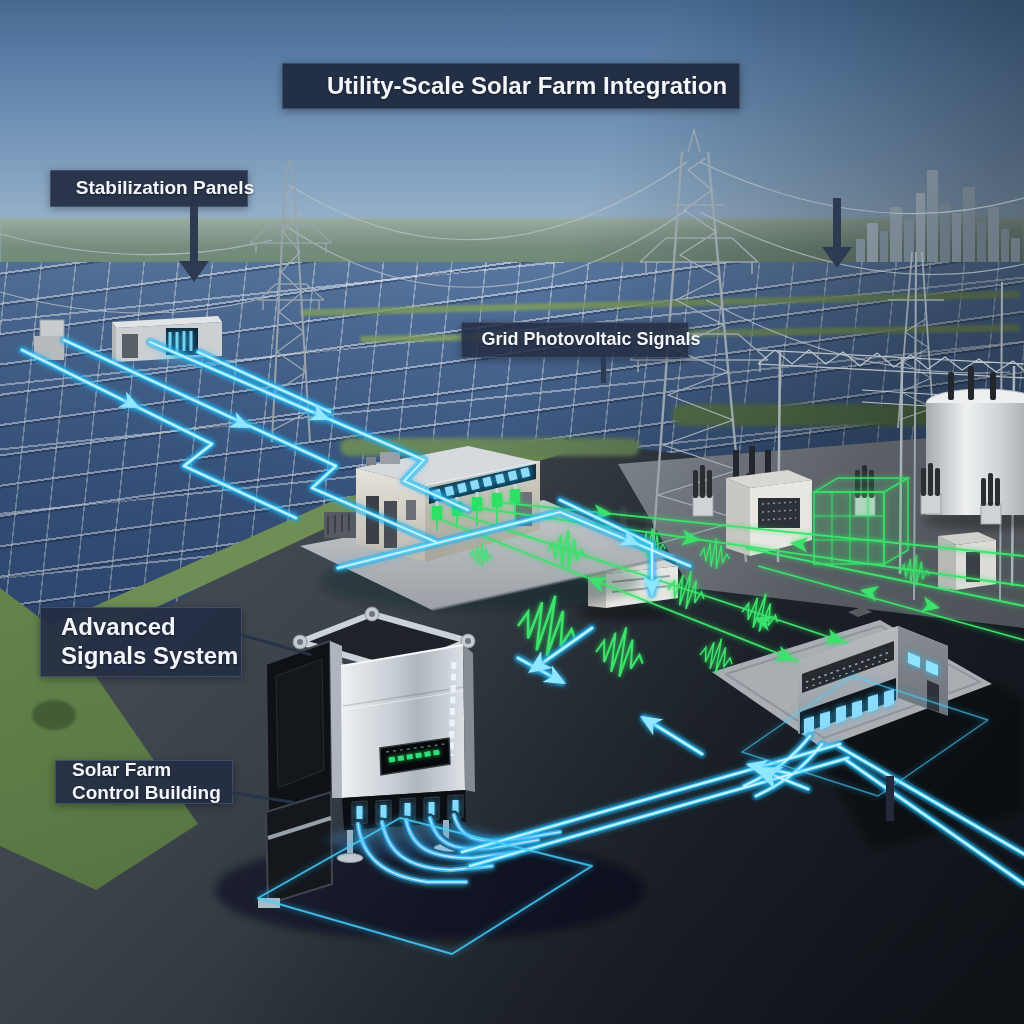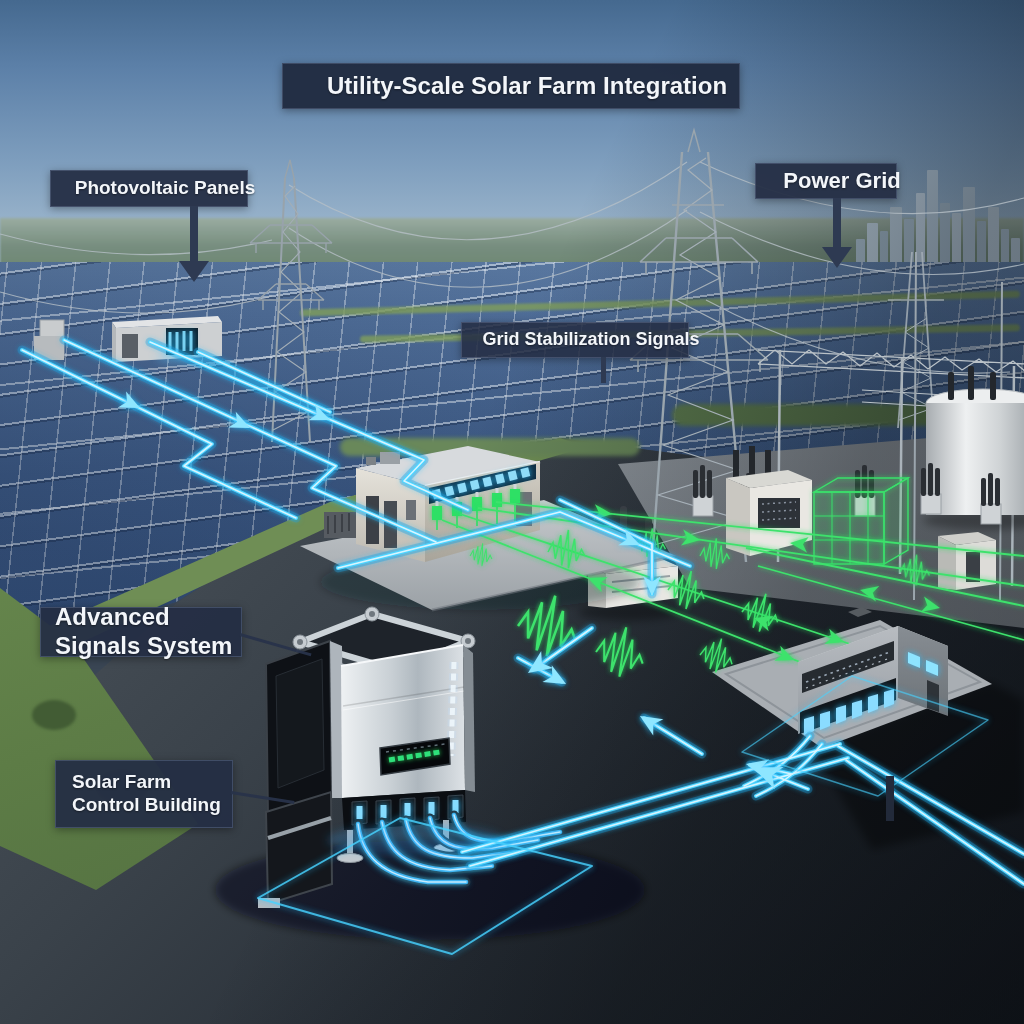--- a/index.html
+++ b/index.html
@@ -547,43 +547,40 @@
       <path d="M258,898 L452,954 L592,866 L400,818 Z" fill="none" stroke="#46d2ff" stroke-width="2" opacity=".85" filter="url(#fGlowC)"></path>
       <path d="M742,752 L878,796 L988,720 L852,676 Z" fill="none" stroke="#46d2ff" stroke-width="1.5" opacity=".65" filter="url(#fGlowC)"></path>
     </g>
   </svg>
 
   <div class="lbl center" style="left:282px;top:63px;width:458px;height:46px;font-size:24px;background:rgba(32,42,63,.95)">
     <span>Utility-Scale Solar Farm Integration</span>
   </div>
 
   <div class="lbl center" style="left:50px;top:170px;width:198px;height:37px;font-size:19px;">
-    <span>Photovoltaic Panels</span>
+    <span>Stabilization Panels</span>
   </div>
   <div class="stem" style="left:190px;top:206px;width:8px;height:56px;"></div>
   <div class="tri-down" style="left:179px;top:261px;"></div>
 
-  <div class="lbl center" style="left:755px;top:163px;width:142px;height:36px;font-size:22px;">
-    <span>Power Grid</span>
-  </div>
   <div class="stem" style="left:833px;top:198px;width:8px;height:50px;"></div>
   <div class="tri-down" style="left:822px;top:247px;"></div>
 
   <div class="lbl center" style="left:461px;top:322px;width:228px;height:36px;font-size:18px;background:rgba(36,46,68,.88)">
-    <span>Grid Stabilization Signals</span>
+    <span>Grid Photovoltaic Signals</span>
   </div>
   <div class="stem" style="left:601px;top:357px;width:5px;height:26px;"></div>
 
-  <div class="lbl" style="left:40px;top:607px;width:202px;height:50px;font-size:24px;padding-left:14px;">
+  <div class="lbl" style="left:40px;top:607px;width:202px;height:70px;font-size:24px;padding-left:20px;">
     <span>Advanced</span>
     <span>Signals System</span>
   </div>
   <div class="connector" style="left:240px;top:633px;width:74px;transform:rotate(16deg);"></div>
 
-  <div class="lbl" style="left:55px;top:760px;width:178px;height:68px;font-size:19px;padding-left:16px;">
+  <div class="lbl" style="left:55px;top:760px;width:178px;height:44px;font-size:19px;padding-left:16px;">
     <span>Solar Farm</span>
     <span>Control Building</span>
   </div>
   <div class="connector" style="left:231px;top:791px;width:64px;transform:rotate(9deg);"></div>
 
   <div class="stem" style="left:886px;top:776px;width:8px;height:45px;background:#222a3a;"></div>
 
 </div>
 
 </body></html>

